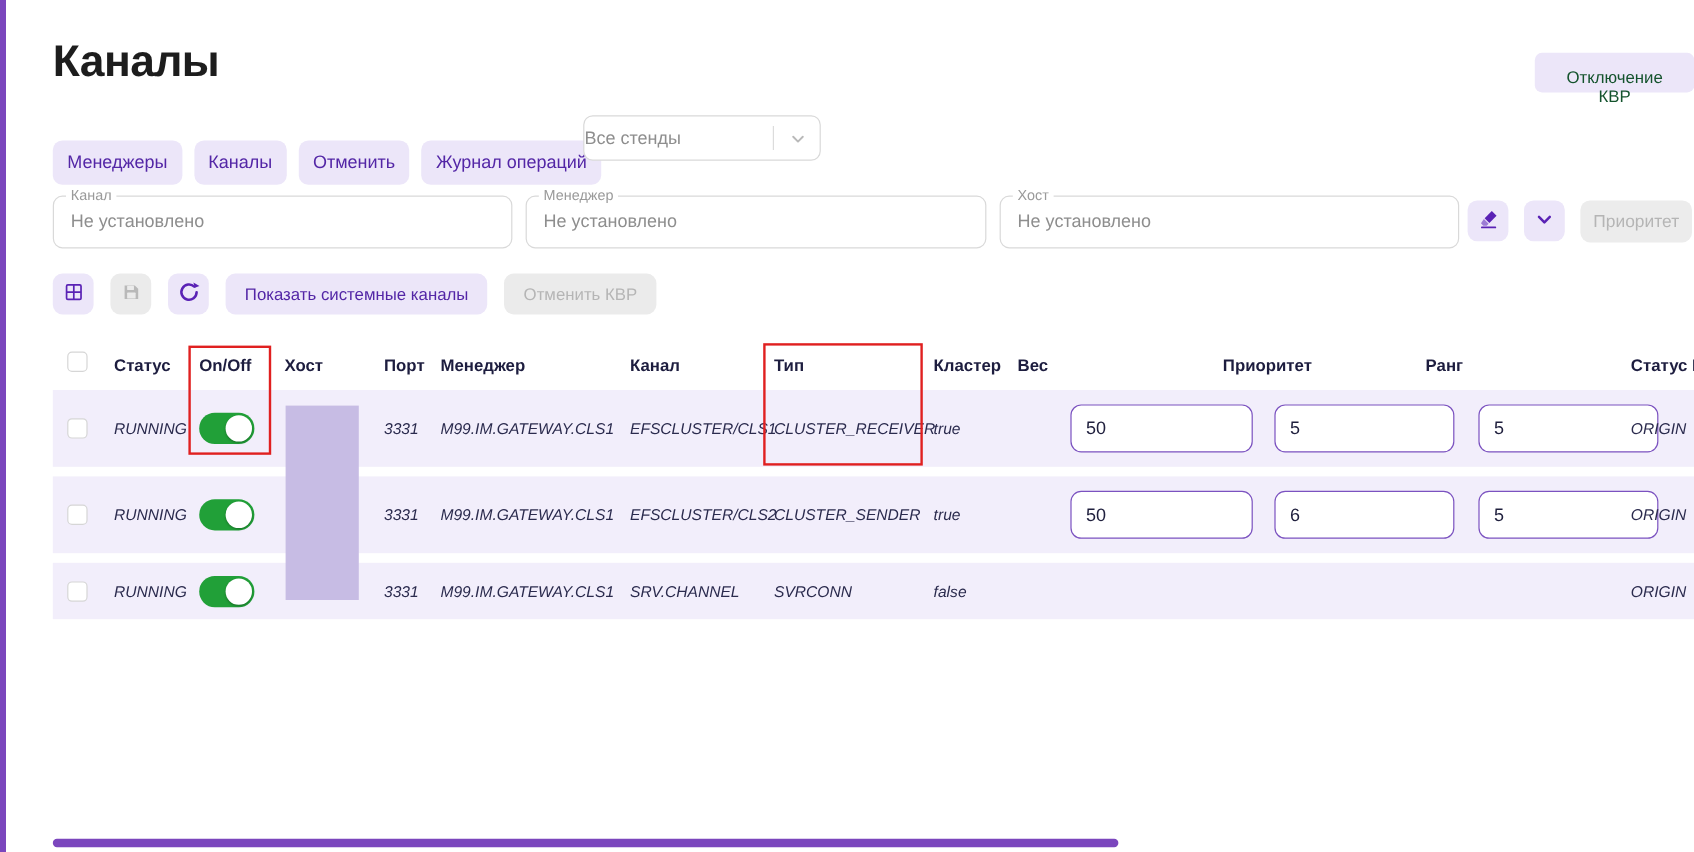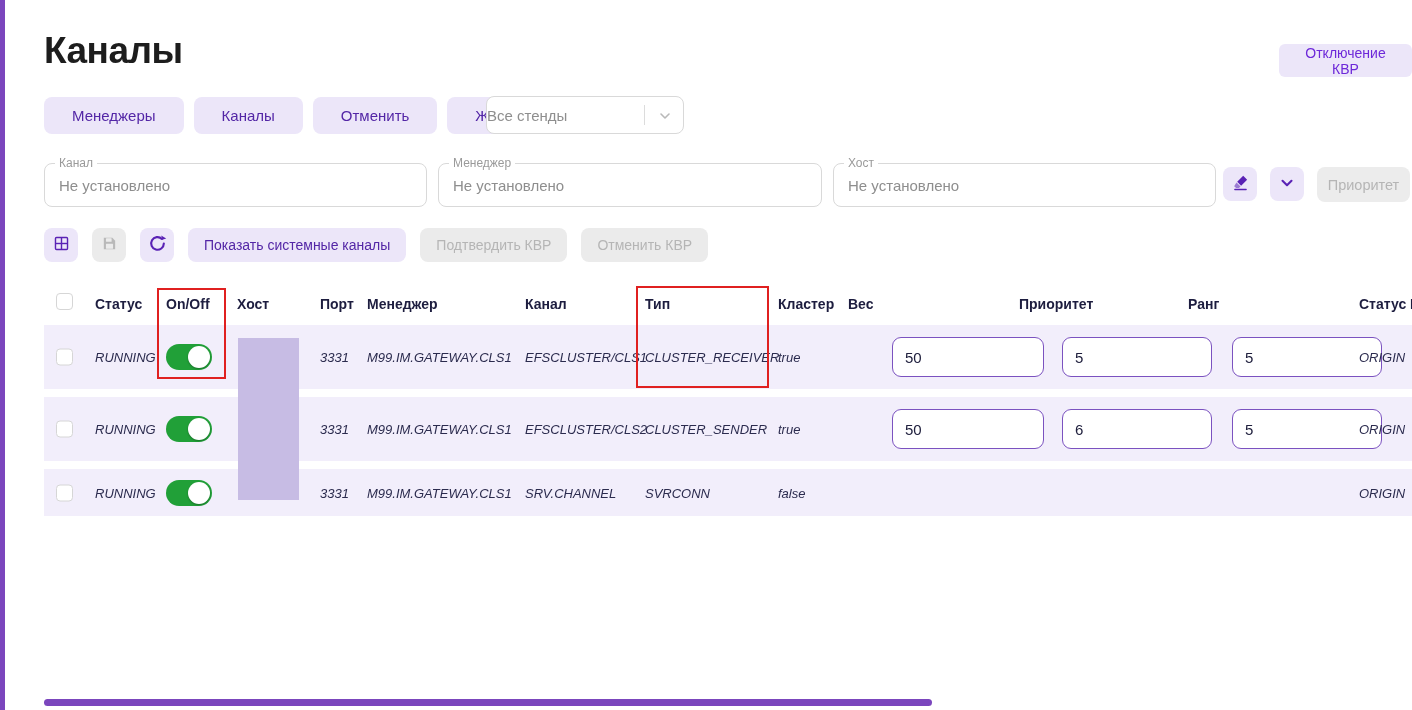--- a/index.html
+++ b/index.html
@@ -6,27 +6,27 @@
   html,body { background:#ffffff; }
   .page {
     position:relative; width:1412px; height:710px; background:#ffffff;
     font-family:"Liberation Sans", sans-serif; overflow:hidden;
   }
   .stripe { position:absolute; left:0; top:0; width:5px; height:710px; background:#7b46bd; }
 
   .title { position:absolute; left:44px; top:30px; font-size:37px; font-weight:700;
            color:#1d1d1d; letter-spacing:-0.5px; }
 
-  .kvr-btn { position:absolute; left:1279px; top:44px; height:33px; padding:0 14px;
-             background:#ece6f9; color:#6d28d9; border:none; border-radius:6px;
+  .kvr-btn { position:absolute; left:1279px; top:44px; height:33px; padding:12px 14px;
+             background:#ece6f9; color:#14532d; border:none; border-radius:6px;
              font-size:14px; font-family:inherit; cursor:pointer;text-align:center; }
 
   .tabs { position:absolute; left:44px; top:97px; display:flex; gap:10px; }
-  .tab { height:37px; padding:0 28px; display:flex; align-items:center; border-radius:8px;
-         background:#ece6f9; color:#5326a6; font-size:15px; cursor:pointer; white-space:nowrap; }
+  .tab { height:37px; padding:0 12px; display:flex; align-items:center; border-radius:8px;
+         background:#ece6f9; color:#5326a6; font-size:15px; cursor:pointer; white-space:nowrap;margin-top:20px; }
 
   .stand-select { position:absolute; left:486px; top:96px; width:198px; height:38px;
                   border:1px solid #d9d9d9; border-radius:8px; background:#fff;
                   display:flex; align-items:center; color:#8e8e8e; font-size:15px;
                   cursor:pointer; }
   .stand-select .divider { position:absolute; right:38px; top:8px; bottom:8px; width:1px; background:#dcdcdc; }
   .stand-select .chev { position:absolute; right:10px; top:11px; }
 
   .field { position:absolute; top:163px; height:44px; border:1px solid #d9d9d9;
            border-radius:8px; background:#fff; }
@@ -173,21 +173,20 @@
     </button>
     <button class="icon-btn">
       <span>
         <svg width="19" height="19" viewBox="0 0 24 24">
           <path d="M17.6 6.2 A 8 8 0 1 0 20 12" fill="none" stroke="#5a22b5" stroke-width="2.7" stroke-linecap="round"></path>
           <path d="M16.6 1.8 L18.2 7.2 L23 5.6 Z" fill="#5a22b5"></path>
         </svg>
       </span>
     </button>
     <button class="tool-text-btn primary-light">Показать системные каналы</button>
-    <button class="tool-text-btn disabled-btn" disabled="">Подтвердить КВР</button>
     <button class="tool-text-btn disabled-btn" disabled="">Отменить КВР</button>
   </div>
 
   <span class="cbx hdr-cbx"></span>
   <span class="hcell" style="left:95px">Статус</span>
   <span class="hcell" style="left:166px">On/Off</span>
   <span class="hcell" style="left:237px">Хост</span>
   <span class="hcell" style="left:320px">Порт</span>
   <span class="hcell" style="left:367px">Менеджер</span>
   <span class="hcell" style="left:525px">Канал</span>

